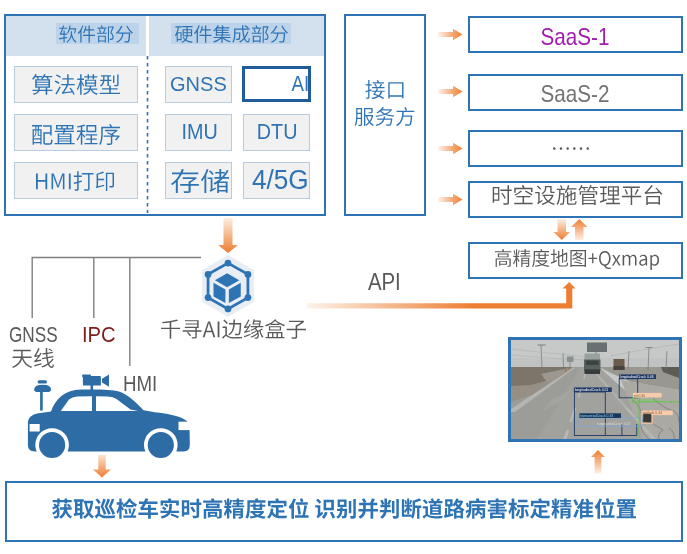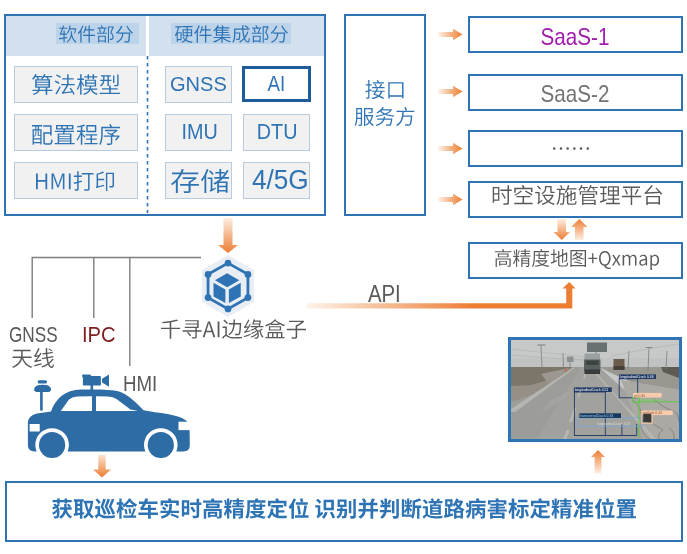--- a/index.html
+++ b/index.html
@@ -26,21 +26,21 @@
 <svg style="position:absolute;left:35.8px;top:170.5px;overflow:visible" width="78" height="20" viewBox="0 0 77.89 19.67">
     <path transform="translate(-2.19,18.02) scale(1.0,1)" d="M2.2 0.0H4.0V-7.5H11.6V0.0H13.4V-15.7H11.6V-9.1H4.0V-15.7H2.2Z M17.7 0.0H19.3V-9.1C19.3 -10.4 19.2 -12.3 19.1 -13.7H19.2L20.4 -10.1L23.5 -1.6H24.8L27.8 -10.1L29.1 -13.7H29.2C29.1 -12.3 29.0 -10.4 29.0 -9.1V0.0H30.6V-15.7H28.4L25.3 -7.1C25.0 -6.0 24.6 -4.9 24.3 -3.8H24.1C23.8 -4.9 23.4 -6.0 23.0 -7.1L19.9 -15.7H17.7Z M35.0 0.0H36.8V-15.7H35.0Z M43.3 -18.0V-13.6H40.0V-12.3H43.3V-7.5C42.0 -7.1 40.8 -6.8 39.8 -6.6L40.3 -5.1L43.3 -6.0V-0.3C43.3 0.0 43.2 0.1 42.9 0.1C42.7 0.1 41.7 0.1 40.7 0.1C40.8 0.5 41.1 1.1 41.1 1.5C42.6 1.5 43.5 1.4 44.0 1.2C44.6 0.9 44.8 0.5 44.8 -0.3V-6.5L48.1 -7.5L47.9 -8.8L44.8 -7.9V-12.3H47.9V-13.6H44.8V-18.0ZM47.9 -16.2V-14.7H54.2V-0.5C54.2 -0.1 54.1 0.0 53.6 0.0C53.1 0.1 51.6 0.1 50.0 0.0C50.2 0.4 50.5 1.1 50.6 1.6C52.6 1.6 53.9 1.5 54.7 1.3C55.4 1.0 55.7 0.5 55.7 -0.5V-14.7H59.6V-16.2Z M62.5 -0.9C63.0 -1.2 63.8 -1.4 70.3 -3.1C70.2 -3.5 70.2 -4.1 70.2 -4.5L64.2 -3.0V-9.0H70.3V-10.4H64.2V-14.6C66.3 -15.1 68.5 -15.7 70.2 -16.5L69.0 -17.6C67.6 -16.8 65.0 -16.1 62.7 -15.5V-3.8C62.7 -2.9 62.2 -2.5 61.8 -2.4C62.1 -2.0 62.4 -1.2 62.5 -0.9ZM72.0 -16.5V1.7H73.4V-15.1H78.6V-3.7C78.6 -3.3 78.5 -3.2 78.2 -3.2C77.8 -3.2 76.6 -3.2 75.2 -3.2C75.5 -2.8 75.7 -2.1 75.8 -1.7C77.4 -1.7 78.6 -1.7 79.2 -2.0C79.9 -2.3 80.1 -2.8 80.1 -3.7V-16.5Z" fill="#2e74b5"></path>
   </svg>
 <div class="sm" style="left:164.8px;top:66.3px;width:67.2px;height:36.6px;"></div>
 <div class="sm" style="left:164.8px;top:114.1px;width:67.2px;height:36.6px;"></div>
 <div class="sm" style="left:164.8px;top:162.2px;width:67.2px;height:36.8px;"></div>
 <div class="sm" style="left:242.9px;top:114.1px;width:67.6px;height:36.6px;"></div>
 <div class="sm" style="left:242.9px;top:162.2px;width:67.6px;height:36.8px;"></div>
 <div class="abs" style="left:241.5px;top:66px;width:69.5px;height:36.3px;background:#fff;border:3px solid #1f5c99"></div>
 <div style="font-family:'Liberation Sans',sans-serif;position:absolute;text-align:center;left:164.8px;top:66.3px;width:67.2px;height:36.6px;line-height:36.6px;font-size:20px;color:#2e74b5">GNSS</div>
-<div style="font-family:'Liberation Sans',sans-serif;position:absolute;text-align:center;left:241.5px;top:66px;width:69.5px;height:36.3px;line-height:36.3px;font-size:22px;color:#2e74b5"><span style="display:inline-block;transform:scaleX(0.85)">AI</span></div>
+<div style="font-family:'Liberation Sans',sans-serif;position:absolute;text-align:right;left:241.5px;top:66px;width:69.5px;height:36.3px;line-height:36.3px;font-size:22px;color:#2e74b5"><span style="display:inline-block;transform:scaleX(0.85)">AI</span></div>
 <div style="font-family:'Liberation Sans',sans-serif;position:absolute;text-align:center;left:166.5px;top:114.1px;width:67.2px;height:21px;line-height:36.6px;font-size:22.5px;color:#2e74b5"><span style="display:inline-block;transform:scaleX(0.88)">IMU</span></div>
 <div style="font-family:'Liberation Sans',sans-serif;position:absolute;text-align:center;left:242.9px;top:114.1px;width:67.6px;height:25px;line-height:36.6px;font-size:22.5px;color:#2e74b5"><span style="display:inline-block;transform:scaleX(0.88)">DTU</span></div>
 <svg style="position:absolute;left:171.4px;top:168.7px;overflow:visible" width="58" height="24" viewBox="0 0 57.53 23.84">
     <path transform="translate(-0.99,21.84) scale(1.15,1)" d="M16.0 -9.1V-6.9H8.7V-5.2H16.0V-0.1C16.0 0.2 15.9 0.3 15.4 0.4C14.9 0.4 13.4 0.4 11.6 0.3C11.9 0.9 12.1 1.5 12.2 2.0C14.4 2.0 15.9 2.0 16.7 1.8C17.5 1.5 17.8 1.0 17.8 -0.1V-5.2H24.9V-6.9H17.8V-8.5C19.7 -9.7 21.8 -11.3 23.2 -12.9L22.0 -13.7L21.7 -13.6H10.9V-12.0H20.1C18.9 -10.9 17.4 -9.8 16.0 -9.1ZM10.1 -21.8C9.8 -20.7 9.4 -19.5 8.9 -18.4H1.7V-16.7H8.2C6.6 -13.1 4.1 -9.6 0.9 -7.3C1.1 -6.9 1.6 -6.2 1.8 -5.7C2.9 -6.6 4.0 -7.6 5.0 -8.6V2.0H6.7V-10.7C8.1 -12.6 9.2 -14.6 10.2 -16.7H24.4V-18.4H10.8C11.2 -19.4 11.6 -20.4 11.9 -21.3Z M33.6 -19.5C34.7 -18.4 36.0 -16.8 36.5 -15.8L37.8 -16.8C37.2 -17.8 35.9 -19.3 34.8 -20.3ZM38.3 -13.8V-12.2H43.3C41.6 -10.4 39.6 -8.8 37.5 -7.6C37.8 -7.3 38.4 -6.6 38.6 -6.3C39.3 -6.7 40.0 -7.2 40.7 -7.7V1.9H42.2V0.6H48.1V1.8H49.7V-9.4H42.7C43.7 -10.3 44.6 -11.2 45.5 -12.2H50.9V-13.8H46.8C48.3 -15.8 49.6 -18.0 50.6 -20.4L49.1 -20.9C48.6 -19.7 48.0 -18.5 47.3 -17.4V-18.8H44.2V-21.8H42.6V-18.8H39.1V-17.3H42.6V-13.8ZM44.2 -17.3H47.2C46.5 -16.0 45.7 -14.9 44.8 -13.8H44.2ZM42.2 -3.8H48.1V-0.9H42.2ZM42.2 -5.1V-7.9H48.1V-5.1ZM35.0 1.1C35.4 0.7 36.0 0.2 39.6 -2.1C39.5 -2.4 39.3 -3.0 39.2 -3.5L36.6 -1.9V-13.5H32.4V-11.8H35.1V-2.3C35.1 -1.2 34.5 -0.6 34.1 -0.4C34.5 -0.0 34.9 0.7 35.0 1.1ZM31.7 -21.8C30.6 -17.8 28.8 -13.8 26.7 -11.1C27.0 -10.7 27.4 -9.9 27.6 -9.5C28.3 -10.5 29.0 -11.6 29.7 -12.8V1.9H31.3V-16.0C32.0 -17.7 32.7 -19.6 33.3 -21.4Z" fill="#2e74b5"></path>
   </svg>
 <div style="font-family:'Liberation Sans',sans-serif;position:absolute;text-align:center;left:242.9px;top:162.2px;width:75px;height:36.8px;line-height:36.8px;font-size:27px;color:#2e74b5"><span style="display:inline-block;transform:scaleX(0.97)">4/5G</span></div>
 <div class="bx" style="left:343.5px;top:14px;width:82.5px;height:202px;"></div>
 <svg style="position:absolute;left:365.1px;top:80.4px;overflow:visible" width="39" height="19" viewBox="0 0 38.72 19.30">
     <path transform="translate(-0.61,17.60) scale(1.0,1)" d="M9.6 -13.3C10.2 -12.5 10.9 -11.3 11.2 -10.5L12.3 -11.1C12.0 -11.8 11.3 -13.0 10.7 -13.8ZM3.4 -17.6V-13.3H0.9V-12.0H3.4V-7.2C2.4 -6.9 1.4 -6.6 0.6 -6.4L1.0 -5.0L3.4 -5.8V-0.1C3.4 0.2 3.3 0.3 3.1 0.3C2.9 0.3 2.1 0.3 1.2 0.3C1.4 0.7 1.6 1.3 1.7 1.6C2.9 1.6 3.6 1.6 4.1 1.3C4.6 1.1 4.7 0.7 4.7 -0.1V-6.2L6.9 -6.9L6.7 -8.3L4.7 -7.6V-12.0H6.9V-13.3H4.7V-17.6ZM11.9 -17.2C12.3 -16.7 12.7 -16.0 13.0 -15.3H8.0V-14.1H19.4V-15.3H14.5C14.2 -16.0 13.7 -16.8 13.2 -17.5ZM16.2 -13.8C15.8 -12.8 15.0 -11.4 14.4 -10.4H7.3V-9.2H20.0V-10.4H15.8C16.4 -11.3 17.0 -12.4 17.6 -13.4ZM16.1 -5.6C15.7 -4.2 15.1 -3.1 14.1 -2.2C12.9 -2.7 11.6 -3.1 10.4 -3.5C10.8 -4.1 11.3 -4.8 11.7 -5.6ZM8.4 -2.9C9.8 -2.5 11.4 -1.9 12.9 -1.3C11.4 -0.5 9.4 0.1 6.7 0.4C7.0 0.7 7.2 1.2 7.3 1.6C10.4 1.2 12.6 0.4 14.3 -0.7C16.0 0.1 17.6 0.9 18.6 1.7L19.6 0.6C18.5 -0.1 17.1 -0.9 15.4 -1.6C16.4 -2.6 17.2 -3.9 17.6 -5.6H20.2V-6.8H12.5C12.8 -7.5 13.2 -8.1 13.4 -8.8L12.1 -9.1C11.8 -8.3 11.4 -7.6 11.0 -6.8H7.0V-5.6H10.3C9.7 -4.6 9.0 -3.6 8.4 -2.9Z M23.8 -15.4V1.1H25.2V-0.7H37.8V1.0H39.3V-15.4ZM25.2 -2.1V-14.0H37.8V-2.1Z" fill="#2e74b5"></path>
   </svg>
@@ -119,21 +119,21 @@
   </svg>
 <svg class="abs" style="left:305px;top:281px" width="272" height="29">
     <defs>
       <linearGradient id="eg" x1="0" y1="0" x2="170" y2="0" gradientUnits="userSpaceOnUse">
         <stop offset="0" stop-color="#fdf4ec"></stop>
         <stop offset="1" stop-color="#ed7d31"></stop>
       </linearGradient>
     </defs>
     <path d="M2,22.2 L261.2,22.2 L261.2,7.5 L257.5,7.5 L264.2,1 L270.5,7.5 L267.3,7.5 L267.3,27.4 L2,27.4 Z" fill="url(#eg)"></path>
   </svg>
-<div style="font-family:'Liberation Sans',sans-serif;position:absolute;text-align:center;left:360px;top:280px;width:48px;height:27px;line-height:27px;font-size:24px;color:#595959"><span style="display:inline-block;transform:scaleX(0.85)">API</span></div>
+<div style="font-family:'Liberation Sans',sans-serif;position:absolute;text-align:center;left:360px;top:268px;width:48px;height:27px;line-height:27px;font-size:24px;color:#595959"><span style="display:inline-block;transform:scaleX(0.85)">API</span></div>
 <svg class="abs" style="left:217px;top:218px" width="22" height="36">
     <defs>
       <linearGradient id="dg1" x1="0" y1="0" x2="0" y2="1">
         <stop offset="0" stop-color="#fdeee2"></stop>
         <stop offset="1" stop-color="#ed7d31"></stop>
       </linearGradient>
     </defs>
     <path d="M6.5,0 L15.5,0 L15.5,27 L21,27 L11,35 L1,27 L6.5,27 Z" fill="url(#dg1)"></path>
   </svg>
 <svg class="abs" style="left:199px;top:255px" width="58" height="62" viewBox="0 0 100 107">

